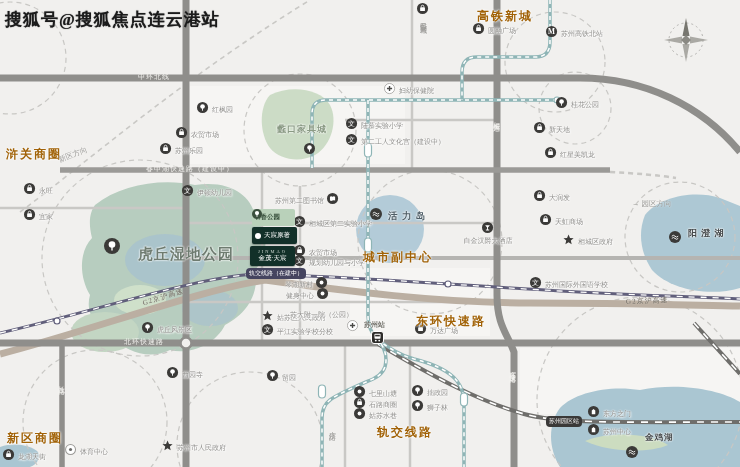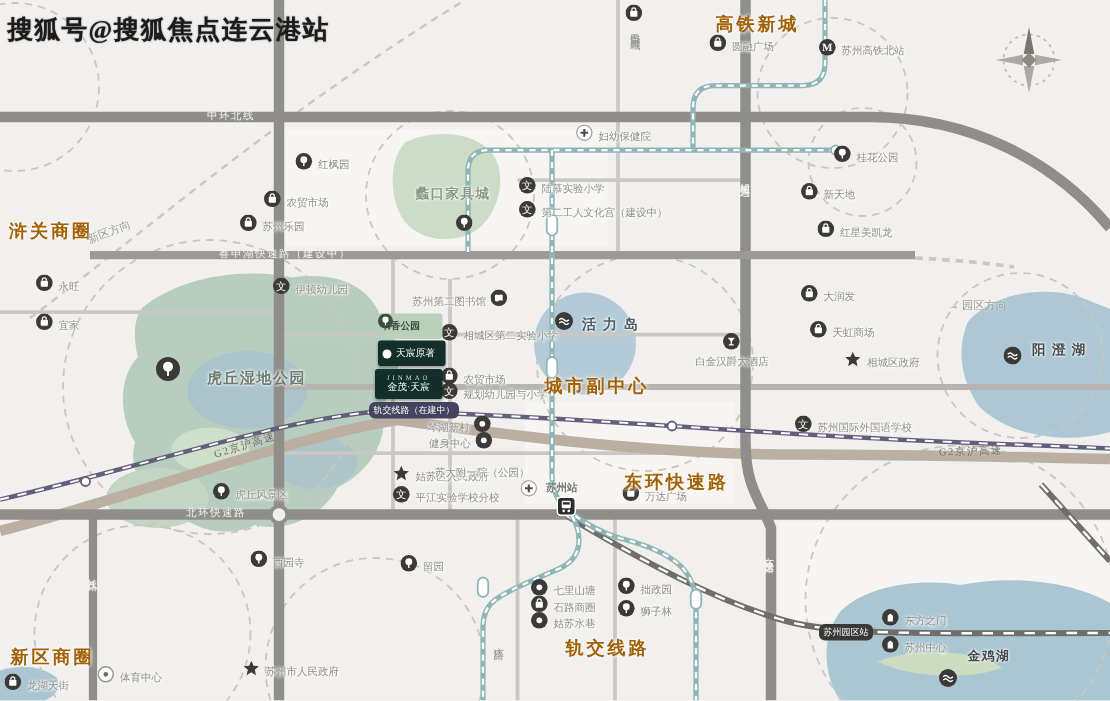--- a/index.html
+++ b/index.html
@@ -493,21 +493,21 @@
       </svg>
       <span class="lbl">虎丘风景区</span>
     </div>
     <div class="pk-icon" style="left: 104px; top: 238px;">
       <svg width="16" height="16" viewBox="0 0 12 12">
         <circle cx="6" cy="6" r="6" fill="#3b3a38"></circle>
         <circle cx="6" cy="4.9" r="2.5" fill="#fff"></circle>
         <rect x="5.5" y="6.6" width="1" height="2.8" fill="#fff"></rect>
       </svg>
     </div>
-    <div class="parklbl" style="left: 138px; top: 245px; color: rgb(110, 123, 112); font-size: 10px;">虎丘湿地公园</div>
+    <div class="parklbl" style="left: 138px; top: 245px; color: rgb(110, 123, 112); font-size: 15px;">虎丘湿地公园</div>
     <div class="pk-icon" style="left: 303.5px; top: 142.5px;">
       <svg width="11" height="11" viewBox="0 0 12 12">
         <circle cx="6" cy="6" r="6" fill="#3b3a38"></circle>
         <circle cx="6" cy="4.9" r="2.5" fill="#fff"></circle>
         <rect x="5.5" y="6.6" width="1" height="2.8" fill="#fff"></rect>
       </svg>
     </div>
     <div class="parklbl" style="left: 277px; top: 123px; color: rgb(138, 154, 132); font-size: 9px;">蠡口家具城</div>
     <div class="pk-icon" style="left: 370px; top: 208px;">
       <svg width="12" height="12" viewBox="0 0 12 12">

